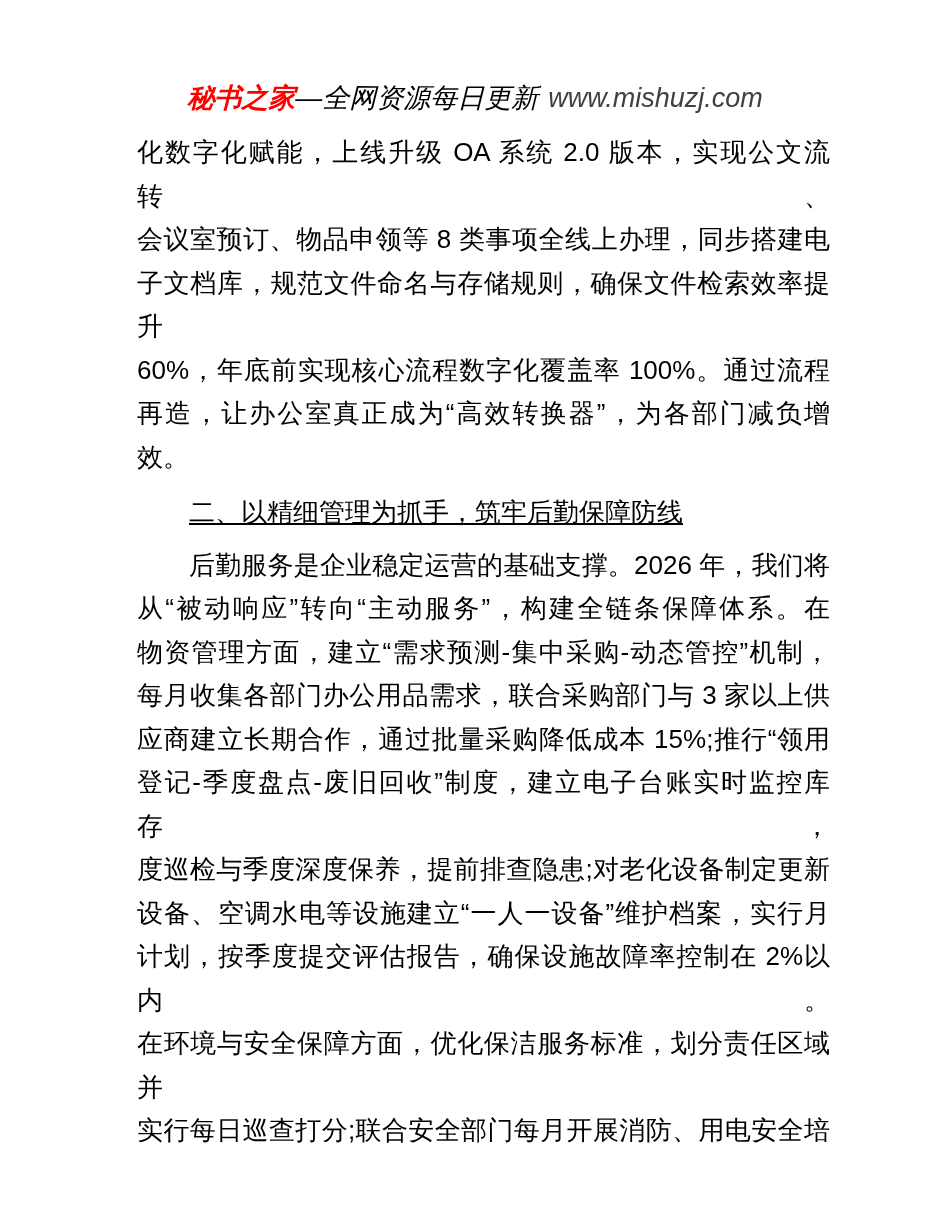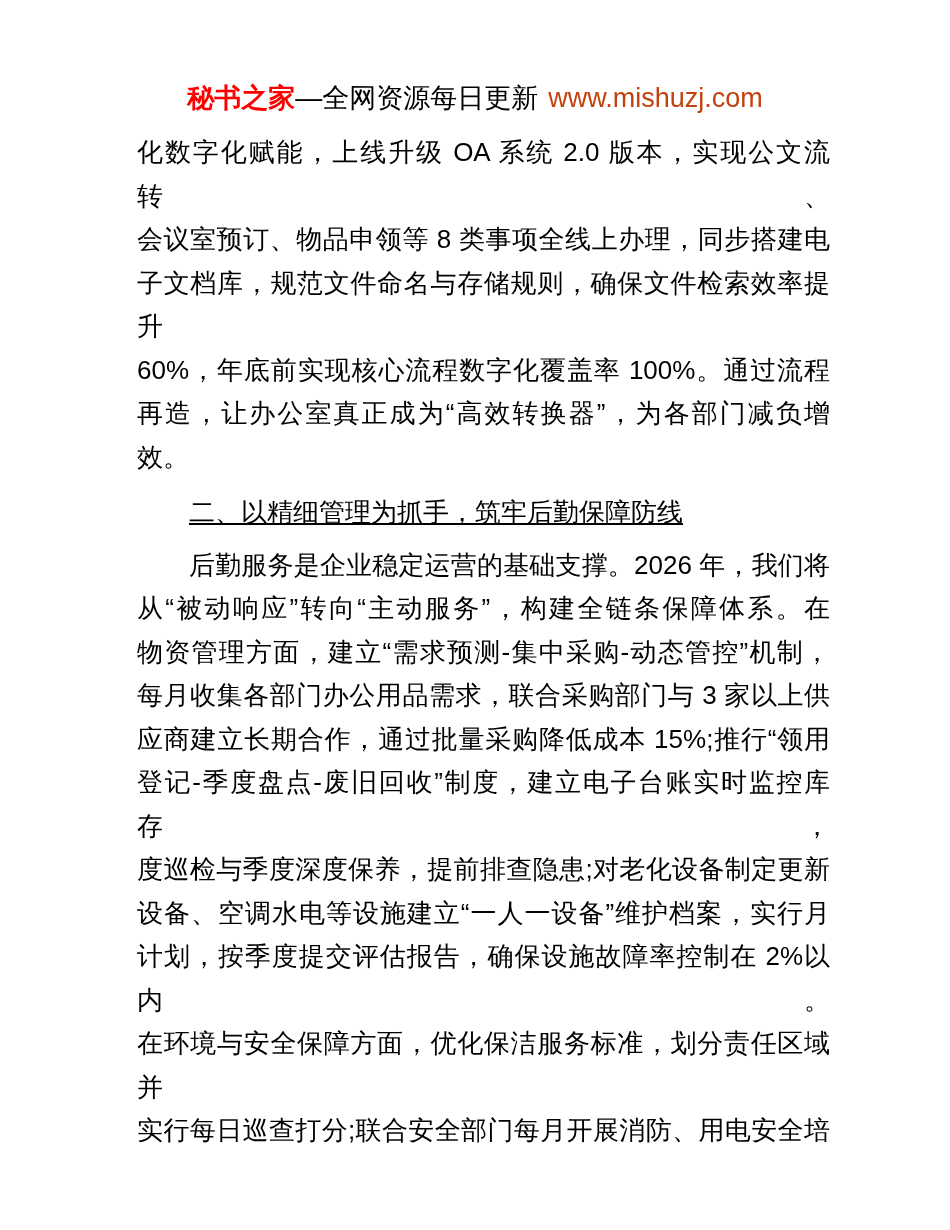--- a/index.html
+++ b/index.html
@@ -19,20 +19,21 @@
     text-align: center;
     font-size: 27px;
     line-height: 40px;
     white-space: nowrap;
   }
   .site-header .brand {
     font-weight: bold;
   }
   .site-header .tagline {
     color: #000000;
+    font-style: italic;
   }
   .site-header .url {
     text-decoration: none;
     margin-left: 10px;
   }
   .doc {
     width: 693px;
     margin: 13px 0 0 137px;
     font-size: 26px;
     line-height: 43.5px;
@@ -44,21 +45,21 @@
     text-align: justify;
     text-align-last: justify;
   }
   .line.last { text-align-last: left; }
   .line.indent { text-indent: 2em; }
 </style>
 </head>
 <body style="background: rgb(255, 255, 255);">
 
 <div class="site-header">
-  <span class="brand" style="color: rgb(254, 0, 0);">秘书之家</span><span class="tagline"><span>—</span><span>全网资源每日更新</span></span><a class="url" href="#" style="color: #c2410c;">www.mishuzj.com</a>
+  <span class="brand" style="color: rgb(254, 0, 0); font-style: italic;">秘书之家</span><span class="tagline"><span>—</span><span>全网资源每日更新</span></span><a class="url" href="#" style="color: #404040; font-style: italic;">www.mishuzj.com</a>
 </div>
 
 <div class="doc" id="doc-body">
     <div class="para">
       <div class="line">化数字化赋能，上线升级 OA 系统 2.0 版本，实现公文流转、</div>
       <div class="line">会议室预订、物品申领等 8 类事项全线上办理，同步搭建电</div>
       <div class="line">子文档库，规范文件命名与存储规则，确保文件检索效率提升</div>
       <div class="line">60%，年底前实现核心流程数字化覆盖率 100%。通过流程</div>
       <div class="line last">再造，让办公室真正成为“高效转换器”，为各部门减负增效。</div>
     </div>

